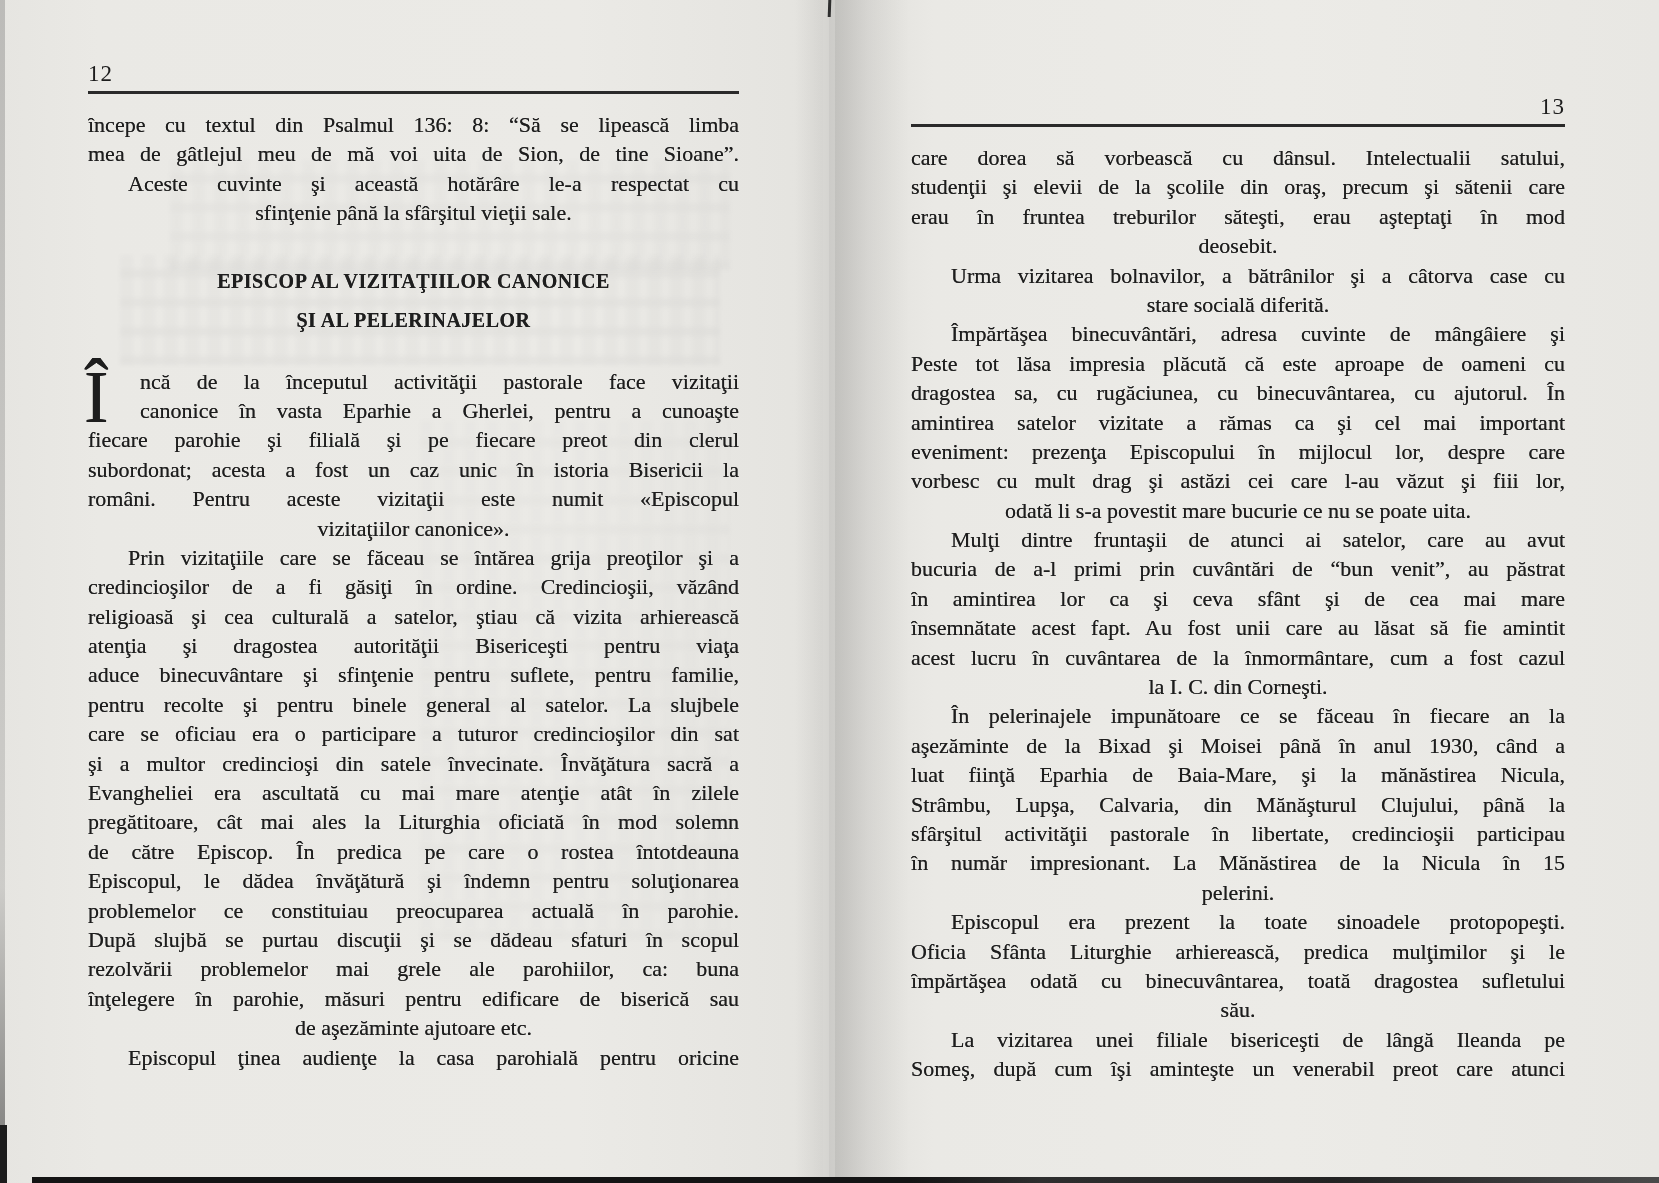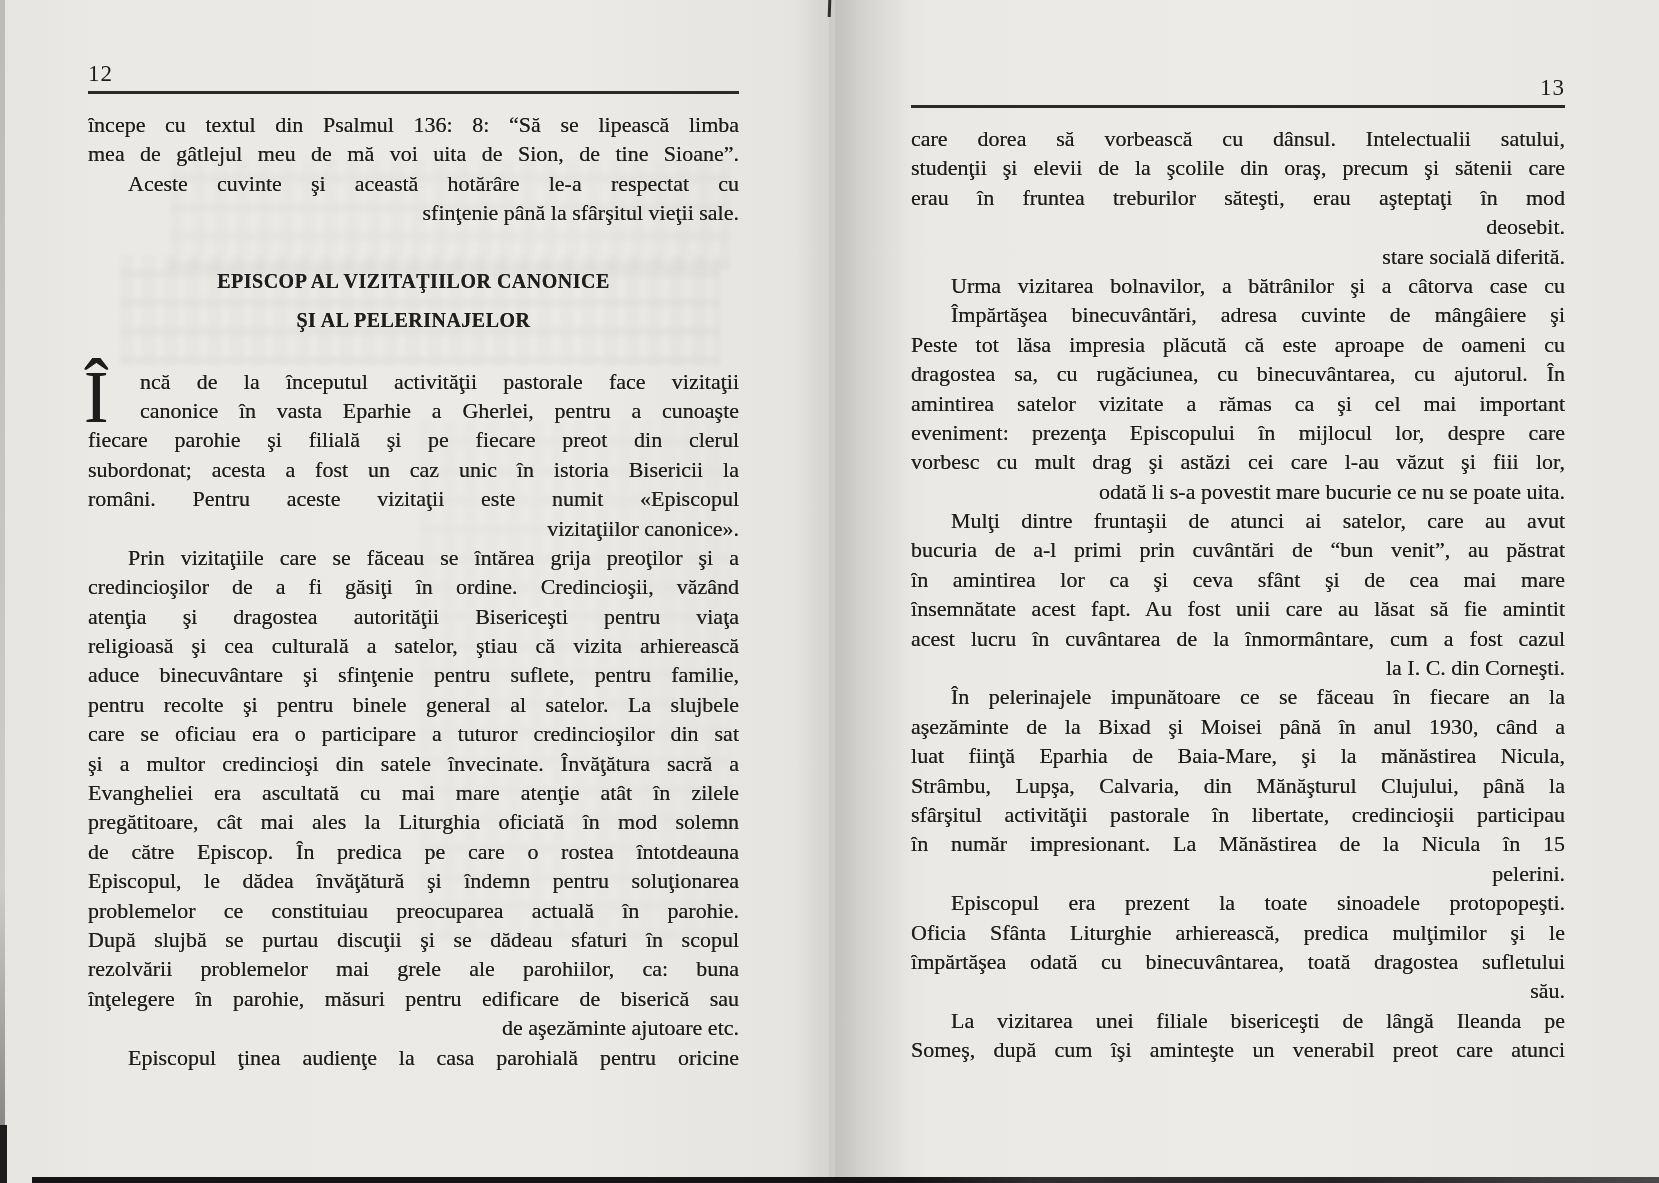--- a/index.html
+++ b/index.html
@@ -16,21 +16,21 @@
   .spread{position:relative;width:1659px;height:1183px;display:flex;}
   .page{position:relative;height:1183px;overflow:hidden;}
   .page.left{
     width:829px;
     background:linear-gradient(90deg,#e6e5e1 0,#eae9e5 12%,#ebeae6 70%,#e5e4e0 96%,#e2e1dd 100%);
     padding:60px 84px 0 88px;
   }
   .page.right{
     width:830px;
     background:linear-gradient(90deg,#d6d5d1 0,#e2e1dd 4%,#eae9e5 12%,#ecebe7 55%,#e8e7e3 100%);
-    padding:74px 94px 0 76px;
+    padding:93px 94px 0 76px;
     margin-left:12px;
   }
   .pagehead{
     position:relative;
     border-bottom:3px solid var(--rule);
     padding-bottom:3px;
     margin-bottom:16px;
   }
   .pagenum{
     font-size:23px;
@@ -45,21 +45,21 @@
   .tline{
     font-size:22px;
     height:var(--lh);
     line-height:var(--lh);
     text-align:justify;
     overflow:hidden;
     white-space:normal;
     text-shadow:0 0 .4px rgba(25,25,25,.75);
   }
   .tline::after{content:"";display:inline-block;width:100%;height:0;vertical-align:top;}
-  .tline.end{text-align:right;}
+  .tline.end{text-align:center;}
   .tline.end::after{content:none;}
   .tline.ind{text-indent:40px;}
   .tline.dco{padding-left:52px;}
   .heading{
     margin:34px 0 27px 0;
     text-align:center;
   }
   .hline{
     font-size:20px;
     font-weight:bold;
@@ -125,22 +125,22 @@
           <div class="tline dco">ncă de la începutul activităţii pastorale face vizitaţii</div>
           <div class="tline dco">canonice în vasta Eparhie a Gherlei, pentru a cunoaşte</div>
           <div class="tline">fiecare parohie şi filială şi pe fiecare preot din clerul</div>
           <div class="tline">subordonat; acesta a fost un caz unic în istoria Bisericii la</div>
           <div class="tline">români. Pentru aceste vizitaţii este numit «Episcopul</div>
           <div class="tline end">vizitaţiilor canonice».</div>
         </div>
         <div class="para">
           <div class="tline ind">Prin vizitaţiile care se făceau se întărea grija preoţilor şi a</div>
           <div class="tline">credincioşilor de a fi găsiţi în ordine. Credincioşii, văzând</div>
+          <div class="tline">religioasă şi cea culturală a satelor, ştiau că vizita arhierească</div>
           <div class="tline">atenţia şi dragostea autorităţii Bisericeşti pentru viaţa</div>
-          <div class="tline">religioasă şi cea culturală a satelor, ştiau că vizita arhierească</div>
           <div class="tline">aduce binecuvântare şi sfinţenie pentru suflete, pentru familie,</div>
           <div class="tline">pentru recolte şi pentru binele general al satelor. La slujbele</div>
           <div class="tline">care se oficiau era o participare a tuturor credincioşilor din sat</div>
           <div class="tline">şi a multor credincioşi din satele învecinate. Învăţătura sacră a</div>
           <div class="tline">Evangheliei era ascultată cu mai mare atenţie atât în zilele</div>
           <div class="tline">pregătitoare, cât mai ales la Liturghia oficiată în mod solemn</div>
           <div class="tline">de către Episcop. În predica pe care o rostea întotdeauna</div>
           <div class="tline">Episcopul, le dădea învăţătură şi îndemn pentru soluţionarea</div>
           <div class="tline">problemelor ce constituiau preocuparea actuală în parohie.</div>
           <div class="tline">După slujbă se purtau discuţii şi se dădeau sfaturi în scopul</div>
@@ -162,22 +162,22 @@
       <span class="pagenum">13</span>
     </div>
     <div class="body-text" id="body-1">
         <div class="para">
           <div class="tline">care dorea să vorbească cu dânsul. Intelectualii satului,</div>
           <div class="tline">studenţii şi elevii de la şcolile din oraş, precum şi sătenii care</div>
           <div class="tline">erau în fruntea treburilor săteşti, erau aşteptaţi în mod</div>
           <div class="tline end">deosebit.</div>
         </div>
         <div class="para">
+          <div class="tline ind">Urma vizitarea bolnavilor, a bătrânilor şi a câtorva case cu</div>
           <div class="tline end">stare socială diferită.</div>
-          <div class="tline ind">Urma vizitarea bolnavilor, a bătrânilor şi a câtorva case cu</div>
         </div>
         <div class="para">
           <div class="tline ind">Împărtăşea binecuvântări, adresa cuvinte de mângâiere şi</div>
           <div class="tline">Peste tot lăsa impresia plăcută că este aproape de oameni cu</div>
           <div class="tline">dragostea sa, cu rugăciunea, cu binecuvântarea, cu ajutorul. În</div>
           <div class="tline">amintirea satelor vizitate a rămas ca şi cel mai important</div>
           <div class="tline">eveniment: prezenţa Episcopului în mijlocul lor, despre care</div>
           <div class="tline">vorbesc cu mult drag şi astăzi cei care l-au văzut şi fiii lor,</div>
           <div class="tline end">odată li s-a povestit mare bucurie ce nu se poate uita.</div>
         </div>

